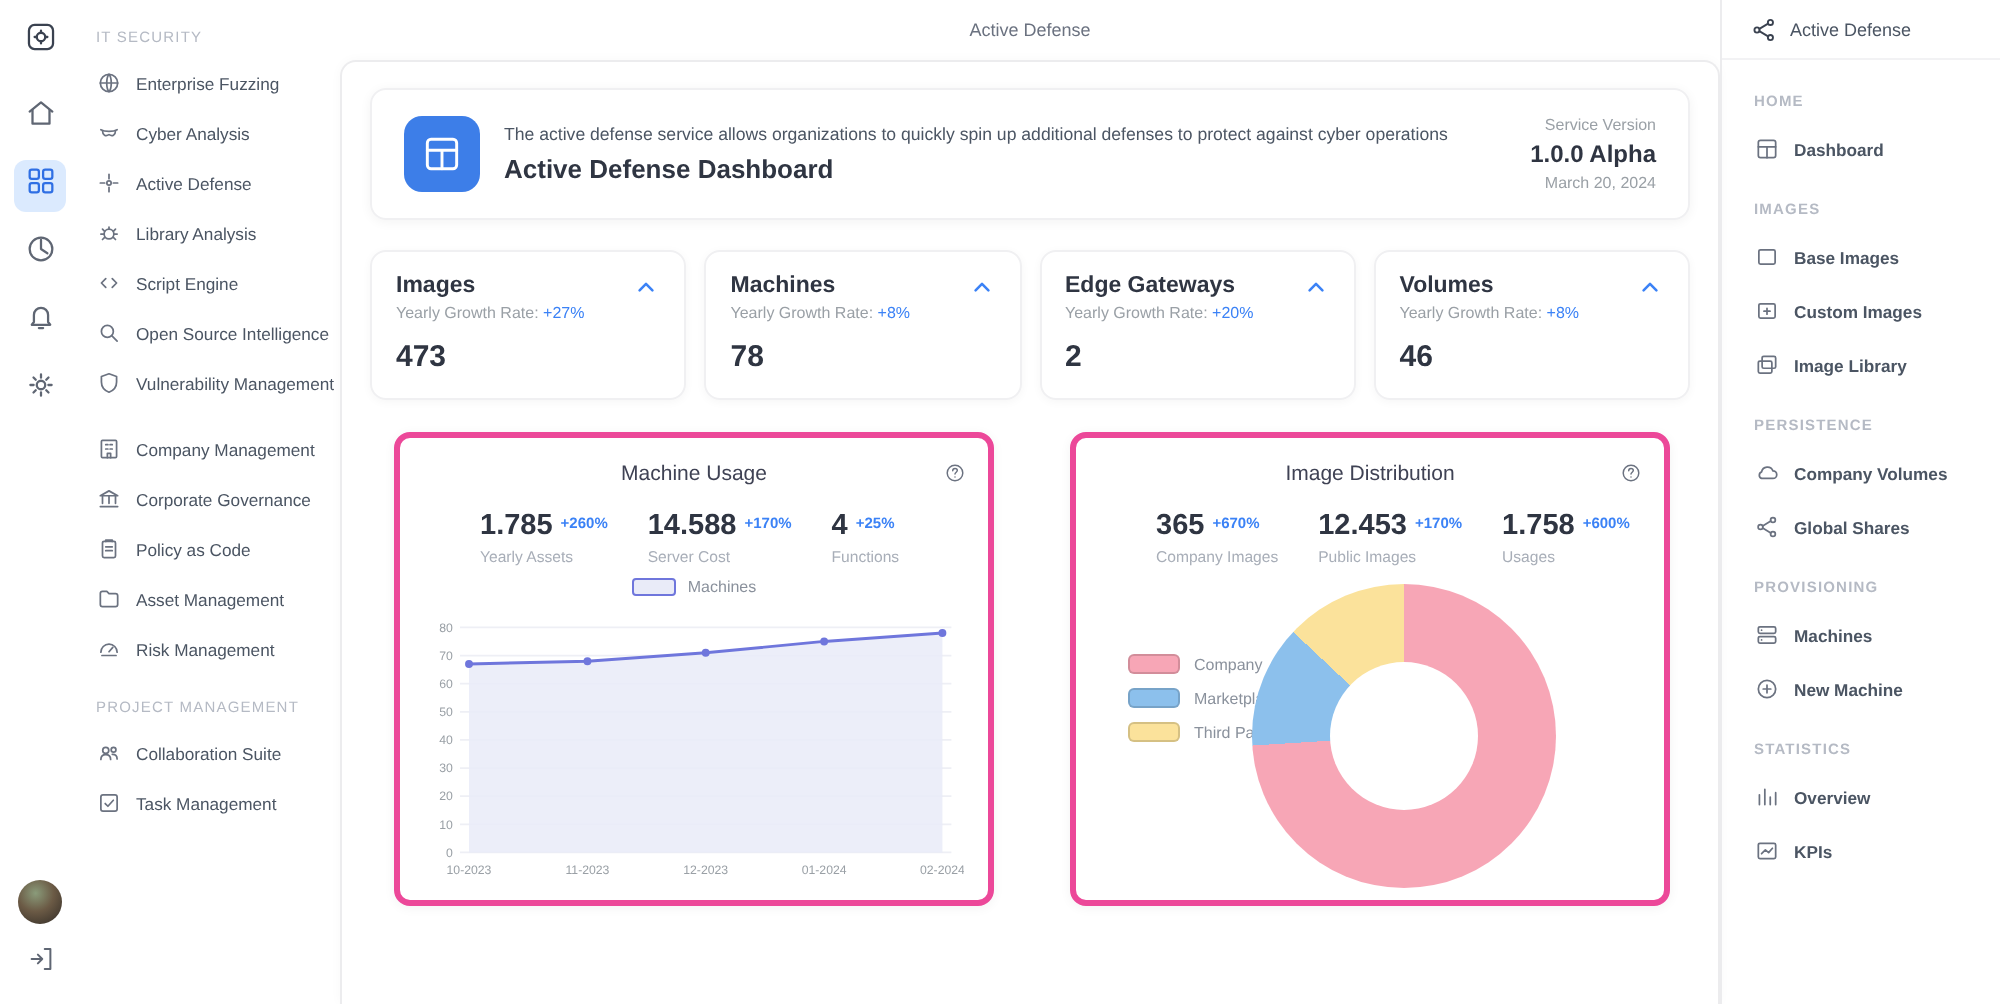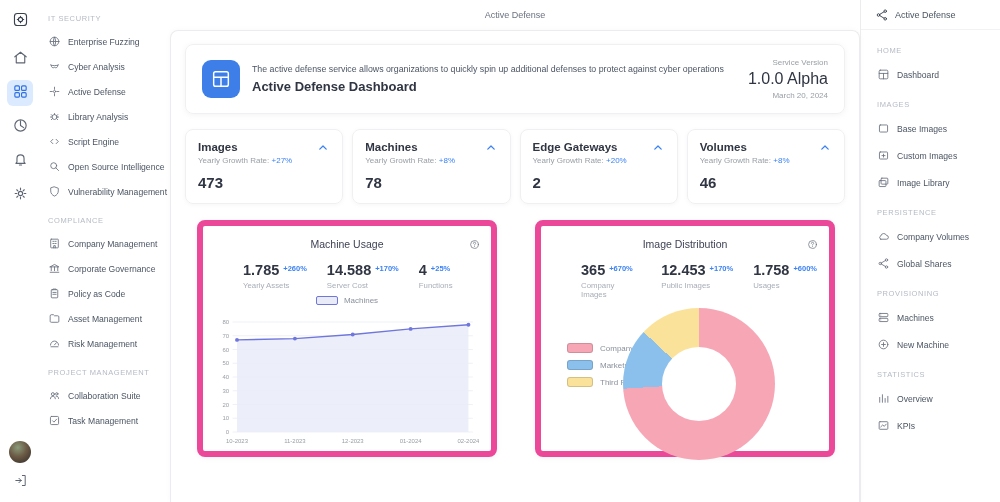--- a/index.html
+++ b/index.html
@@ -43,38 +43,38 @@
   .banner { display:flex; align-items:center; gap:12px; padding:13px 16px; border:1px solid #f0f0f2;
     border-radius:8px; box-shadow:0 1px 6px rgba(0,0,0,.05); margin-bottom:15px; }
   .banner-icon { width:38px; height:38px; border-radius:9px; background:#3d7ee8; flex:0 0 38px;
     display:flex; align-items:center; justify-content:center; color:#fff; }
   .banner-icon svg { width:22px; height:22px; }
   .banner-text { flex:1; min-width:0; }
   .banner-desc { font-size:8.8px; color:#4b5563; margin-bottom:5px; }
   .banner-title { font-size:13px; font-weight:bold; color:#2f3542; }
   .banner-version { text-align:right; white-space:nowrap; }
   .ver-label { font-size:8px; color:#9aa0a6; margin-bottom:3px; }
-  .ver-num { font-size:16px; font-weight:normal; color:#2f3542; margin-bottom:3px; }
+  .ver-num { font-size:12px; font-weight:bold; color:#2f3542; margin-bottom:3px; }
   .ver-date { font-size:8px; color:#9aa0a6; }
 
   
   .stats-row { display:flex; gap:9px; margin-bottom:16px; }
   .stat-card { flex:1; border:1px solid #f0f0f2; border-radius:8px; box-shadow:0 1px 5px rgba(0,0,0,.04);
     padding:11px 12px 12px; }
   .stat-head { display:flex; justify-content:space-between; align-items:flex-start; }
   .stat-title { font-size:11.5px; font-weight:bold; color:#2f3542; margin-bottom:3px; }
   .stat-growth { font-size:8px; color:#9aa0a6; }
   .stat-growth .blue { color:#3b82f6; }
   .chev { color:#3b82f6; cursor:pointer; }
   .chev svg { width:14px; height:14px; }
   .stat-value { font-size:15px; font-weight:bold; color:#2f3542; margin-top:9px; }
 
   
   .charts-row { display:flex; gap:38px; align-items:stretch; padding:0 10px 0 12px; }
-  .chart-card { border:6px solid #ec4899; border-radius:8px; box-shadow:0 1px 6px rgba(0,0,0,.05);
+  .chart-card { border:3px solid #ec4899; border-radius:8px; box-shadow:0 1px 6px rgba(0,0,0,.05);
     padding:10px 12px; position:relative; height:237px; }
   .chart-card.left { flex:0 0 300px; }
   .chart-card.right { flex:1; }
   .chart-title { text-align:center; font-size:10.5px; color:#3f4254; padding-top:2px; }
   .qmark { position:absolute; top:10px; right:11px; color:#6b7280; cursor:pointer; }
   .qmark svg { width:11px; height:11px; }
   .chart-stats { display:flex; gap:20px; margin:12px 0 6px 28px; }
   .cs-top { display:flex; align-items:flex-start; gap:4px; }
   .cs-value { font-size:14.5px; font-weight:bold; color:#2f3542; }
   .cs-delta { font-size:7.5px; color:#3b82f6; font-weight:bold; margin-top:2px; }
@@ -95,21 +95,21 @@
   .donut { position:absolute; right:42px; top:3px; width:152px; height:152px; border-radius:50%; }
   .donut-hole { position:absolute; left:50%; top:50%; width:74px; height:74px; border-radius:50%;
     background:#fff; transform:translate(-50%,-50%); }
 
   
   .rightcol { width:140px; flex:0 0 140px; border-left:1px solid #ececee; display:flex; flex-direction:column; }
   .rightcol-header { height:30px; flex:0 0 30px; display:flex; align-items:center; gap:6px;
     padding-left:14px; font-size:9px; color:#4b5563; border-bottom:1px solid #f2f2f4; cursor:pointer; }
   .rightcol-header .icon { width:14px; height:14px; color:#3a4250; display:flex; }
   .rightcol-header .icon svg { width:14px; height:14px; }
-  .rightnav { padding:12px 17px 0 14px; overflow:hidden; }
+  .rightnav { padding:12px 17px 0 14px; overflow:hidden;font-weight:bold; }
 </style>
 </head>
 <body>
 
 <div class="app">
 
   <aside class="rail" id="rail">
       <div class="rail-btn logo ">
             <span><svg viewBox="0 0 24 24" fill="none" stroke="currentColor" stroke-width="1.6" stroke-linecap="round" stroke-linejoin="round">
             <rect x="3.5" y="3.5" width="17" height="17" rx="4"></rect>
@@ -217,21 +217,20 @@
         <div class="nav-item ">
               <span class="icon">
             <svg viewBox="0 0 24 24" fill="none" stroke="currentColor" stroke-width="1.6" stroke-linecap="round" stroke-linejoin="round">
               <path d="M12 3.5L19 6V11C19 15.5 16.2 18.8 12 20.5C7.8 18.8 5 15.5 5 11V6Z"></path>
             </svg>
           </span>
               <span>Vulnerability Management</span>
         </div>
       </div>
       <div class="nav-section">
-        <div class="nav-header">COMPLIANCE</div>
         <div class="nav-item ">
               <span class="icon">
             <svg viewBox="0 0 24 24" fill="none" stroke="currentColor" stroke-width="1.6" stroke-linecap="round" stroke-linejoin="round">
               <rect x="5" y="4" width="14" height="16" rx="1"></rect>
               <path d="M9 8H11M13 8H15M9 12H11M13 12H15M10.5 20V16H13.5V20"></path>
             </svg>
           </span>
               <span>Company Management</span>
         </div>
         <div class="nav-item ">

